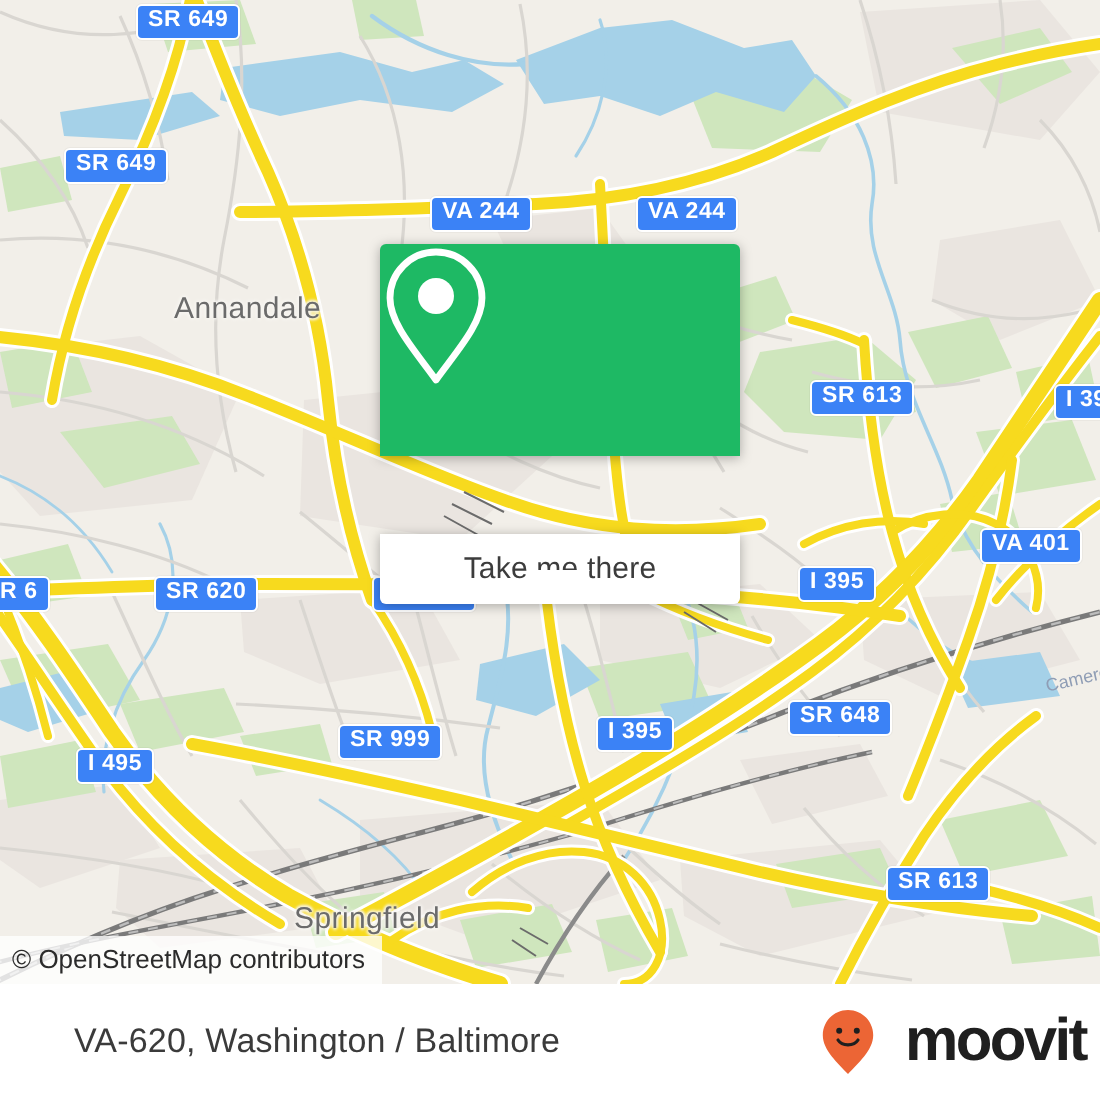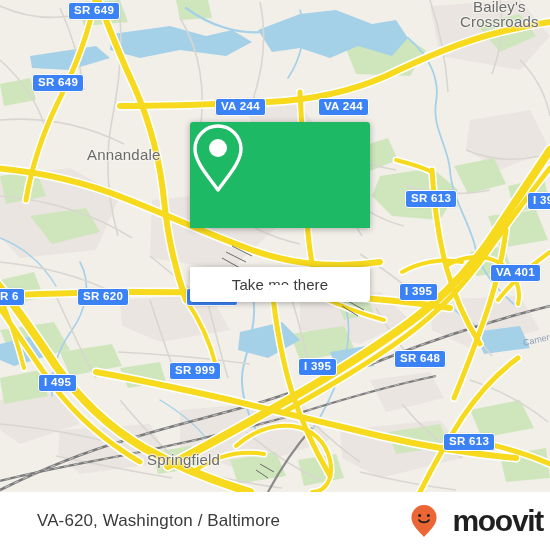--- a/index.html
+++ b/index.html
@@ -277,24 +277,20 @@
         </g>
 
         <g stroke="#6b6b6b" stroke-width="1">
           <path d="M222,258 L240,268 M226,252 L246,262 M232,246 L252,256"></path>
           <path d="M342,306 L358,316 M346,300 L364,310"></path>
           <path d="M256,470 L268,478 M260,464 L274,472"></path>
         </g>
       </g>
     </svg>
 
-    <div class="place two" style="left:460px;top:-1px;">
-      <div>Bailey's</div>
-      <div>Crossroads</div>
-    </div>
     <div class="place" style="left:147px;top:451px;">Springfield</div>
     <div class="place" style="left:87px;top:146px;">Annandale</div>
 
     <div class="wlabel" style="left:523px;top:338px;transform:rotate(-13deg);transform-origin:left center;">Cameron Run</div>
 
     <div class="shield" style="left:68px;top:2px;">SR 649</div>
     <div class="shield" style="left:32px;top:74px;">SR 649</div>
     <div class="shield" style="left:215px;top:98px;">VA 244</div>
     <div class="shield" style="left:318px;top:98px;">VA 244</div>
     <div class="shield" style="left:405px;top:190px;">SR 613</div>
@@ -316,20 +312,21 @@
         <svg width="56" height="72" viewBox="0 0 56 72">
           <path d="M28,4 C15.3,4 5,14.3 5,27 C5,40 18,54 28,68 C38,54 51,40 51,27 C51,14.3 40.7,4 28,4 Z" fill="none" stroke="#ffffff" stroke-width="3.4" stroke-linejoin="round"></path>
           <circle cx="28" cy="26" r="9" fill="#ffffff"></circle>
         </svg>
       </div>
       <div id="card-white">
         <span id="card-label">Take me there</span>
       </div>
     </div>
 
+    <div id="osm">© OpenStreetMap contributors</div>
   </div>
 
   <div id="footer">
     <div id="footer-title">VA-620, Washington / Baltimore</div>
     <div id="brand">
       <svg width="28" height="34" viewBox="0 0 28 34">
         <path d="M14,1 C7,1 1.4,6.6 1.4,13.6 C1.4,21 9,27.6 14,33 C19,27.6 26.6,21 26.6,13.6 C26.6,6.6 21,1 14,1 Z" fill="#ec6535"></path>
         <circle cx="9.6" cy="11.4" r="1.5" fill="#1f1f1f"></circle>
         <circle cx="18.4" cy="11.4" r="1.5" fill="#1f1f1f"></circle>
         <path d="M9,16 C11,19.2 17,19.2 19,16" fill="none" stroke="#1f1f1f" stroke-width="1.6" stroke-linecap="round"></path>

